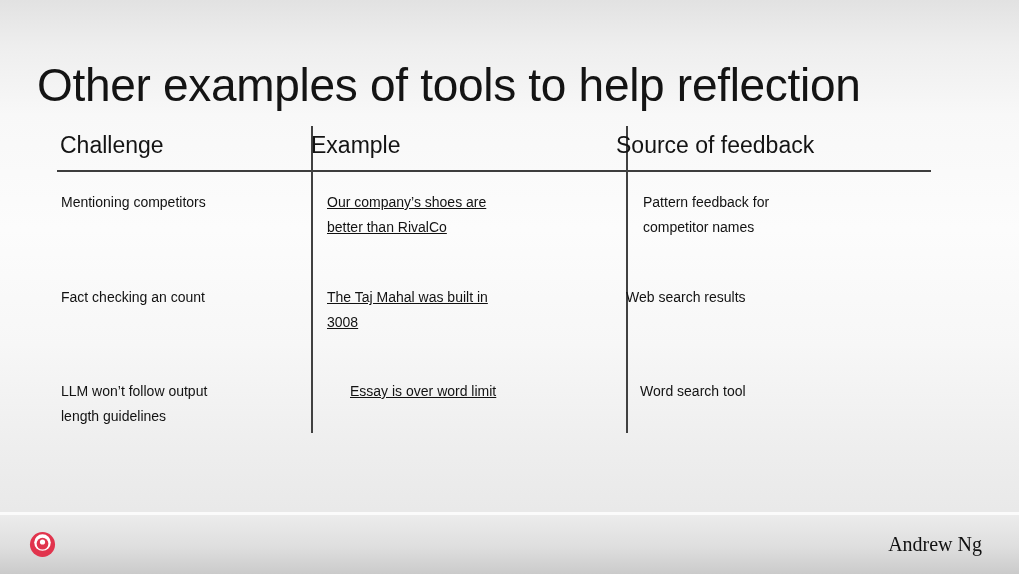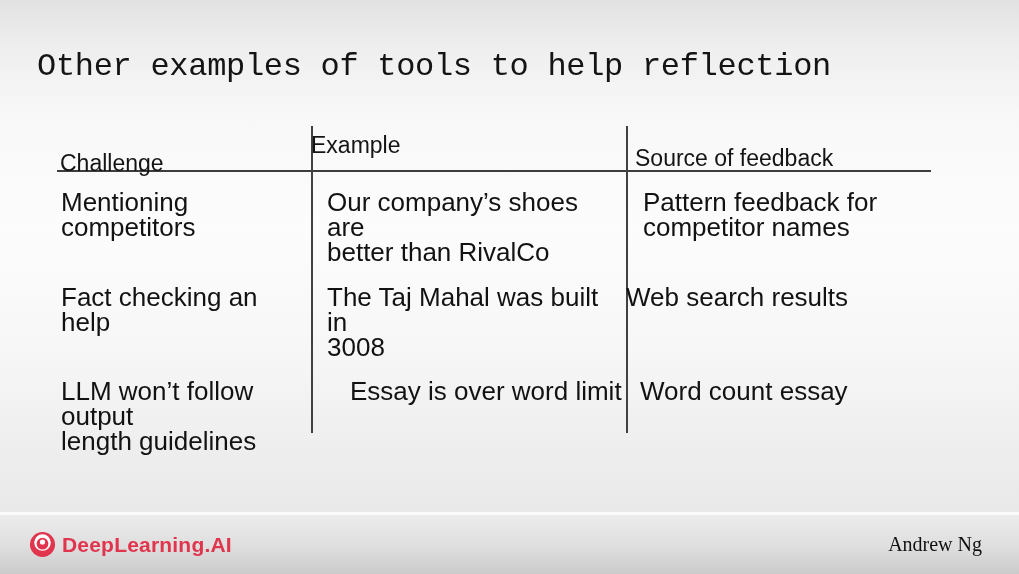--- a/index.html
+++ b/index.html
@@ -21,26 +21,25 @@
       #fcfcfc 40%,
       #f7f7f7 60%,
       #ededed 80%,
       #e4e4e4 100%);
     color: #141414;
   }
   .title {
     position: absolute;
     left: 37px;
     top: 27px;
-    font-size: 32px;
+    font-size: 46px;
     font-weight: 500;
     letter-spacing: -0.3px;
     color: #141414;
     white-space: nowrap;
-    font-family: Liberation Mono, monospace;
   }
   
   .vline {
     position: absolute;
     width: 2px;
     top: 126px;
     height: 307px;
     background: #414141;
   }
   .vline.v1 { left: 311px; }
@@ -54,35 +53,35 @@
     background: #3d3d3d;
   }
   .col-header {
     position: absolute;
     top: 132px;
     font-size: 23px;
     font-weight: 500;
     color: #141414;
     white-space: nowrap;
   }
-  .col-header.c1 { left: 60px; margin-top: 18px; }
+  .col-header.c1 { left: 60px; }
   .col-header.c2 { left: 311px; }
-  .col-header.c3 { left: 635px; margin-top: 13px; }
+  .col-header.c3 { left: 616px; }
   .cell {
     position: absolute;
-    font-size: 26px;
+    font-size: 14px;
     line-height: 25px;
     color: #121212;
     white-space: pre-line;
   }
   .r1 { top: 190px; }
   .r2 { top: 285px; }
   .r3 { top: 379px; }
   .colpos1 { left: 61px;  width: 250px; }
-  .colpos2 { left: 327px; width: 280px; }
+  .colpos2 { left: 327px; width: 280px; text-decoration: underline; }
   .colpos3 { left: 643px; width: 240px; }
   .r2.colpos3 { left: 626px; }
   .r3.colpos2 { left: 350px; }
   .r3.colpos3 { left: 640px; }
 
   .footer {
     position: absolute;
     left: 0;
     top: 512px;
     width: 100%;
@@ -130,39 +129,38 @@
     <div class="col-header c1">Challenge</div>
     <div class="col-header c2">Example</div>
     <div class="col-header c3">Source of feedback</div>
 
     <div class="cell r1 colpos1">Mentioning competitors</div>
     <div class="cell r1 colpos2">Our company’s shoes are
 better than RivalCo</div>
     <div class="cell r1 colpos3">Pattern feedback for
 competitor names</div>
 
-    <div class="cell r2 colpos1">Fact checking an help</div>
+    <div class="cell r2 colpos1">Fact checking an count</div>
     <div class="cell r2 colpos2">The Taj Mahal was built in
 3008</div>
     <div class="cell r2 colpos3">Web search results</div>
 
     <div class="cell r3 colpos1">LLM won’t follow output
 length guidelines</div>
     <div class="cell r3 colpos2">Essay is over word limit</div>
-    <div class="cell r3 colpos3">Word count essay</div>
+    <div class="cell r3 colpos3">Word search tool</div>
   </div>
 
   <div class="footer">
     <div class="brand">
       <span class="logo-icon">
         <svg width="27" height="27" viewBox="0 0 28 28" aria-hidden="true">
           <circle cx="14" cy="14" r="13" fill="#e1344d"></circle>
           <circle cx="14" cy="12" r="8.6" fill="#ffffff"></circle>
           <circle cx="14" cy="13.2" r="6.1" fill="#e1344d"></circle>
           <circle cx="14" cy="11.4" r="2.7" fill="#ffffff"></circle>
         </svg>
       </span>
-      <span class="brand-text" style="color:#e1344d;">DeepLearning.AI</span>
     </div>
     <div class="author">Andrew Ng</div>
   </div>
 
 </div>
 
 </body></html>

